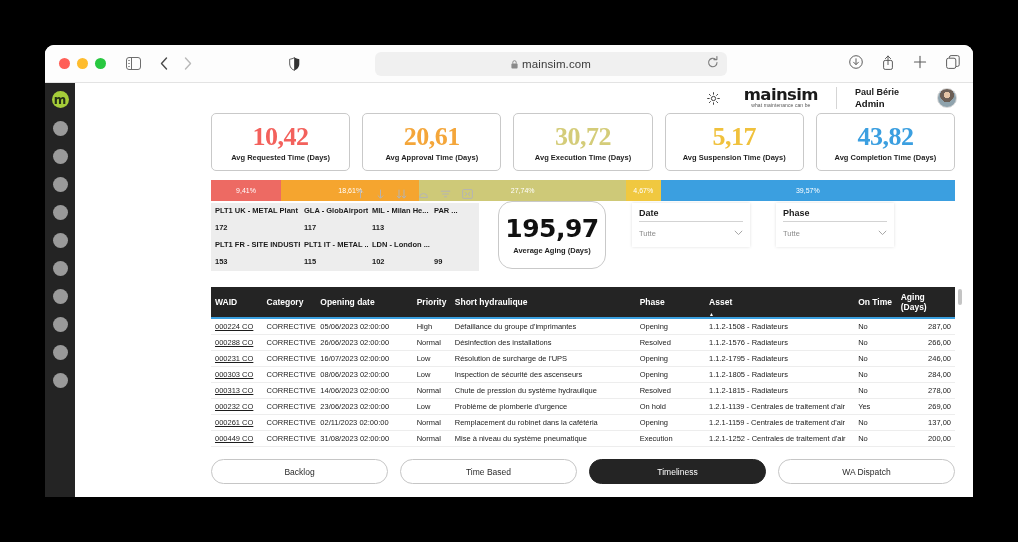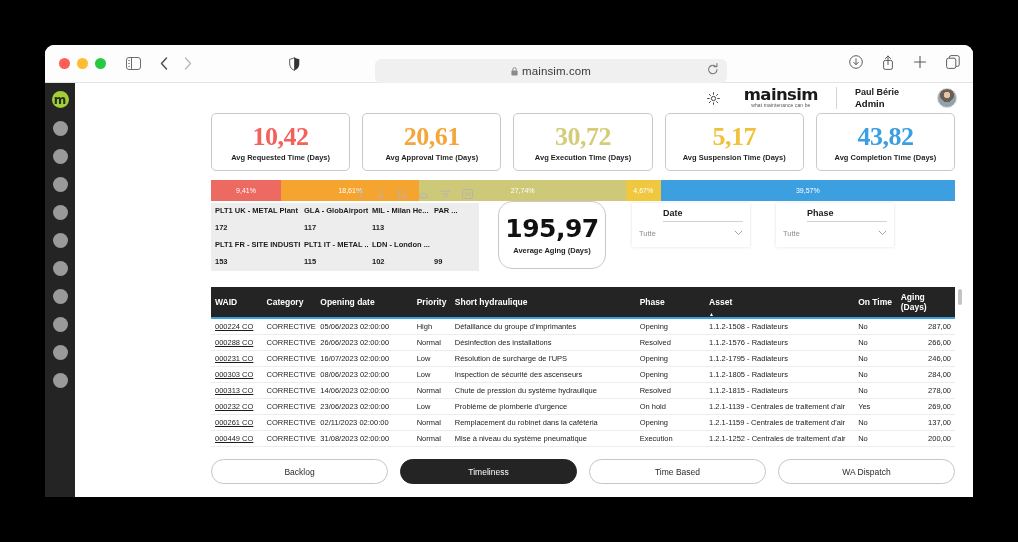--- a/index.html
+++ b/index.html
@@ -39,21 +39,21 @@
     color: #6e6e6e;
     display: flex; align-items: center; justify-content: center;
     cursor: default;
   }
   #sidebar-toggle { margin-left: 20px; }
   #nav-back { margin-left: 19px; font-size: 16px; color: #4a4a4a; }
   #nav-fwd  { margin-left: 16px; font-size: 16px; color: #b9b9b9; }
   #shield-btn { margin-left: 97px; }
 
   #addressbar {
-    position: absolute; left: 330px; top: 14px;
+    position: absolute; left: 330px; top: 7px;
     width: 352px; height: 24px;
     background: #f0f0f0; border-radius: 6px;
     display: flex; align-items: center; justify-content: center;
   }
   #lock-icon { margin-right: 4px; display:flex; }
   #url-text {
     font-size: 11.5px; color: #3b3b3b;
     letter-spacing: .1px;
   }
   #reload-btn {
@@ -214,21 +214,20 @@
   .filter {
     width: 118px; margin-left: 26px; margin-top: 2px;
     background: #fff;
     box-shadow: 0 0 3px rgba(0,0,0,.13);
     padding: 5px 7px 9px 7px;
   }
   .filter-title {
     font-size: 9px; font-weight: bold; color: #1c1c1c;
     border-bottom: 1px solid #d3d3d3;
     padding-bottom: 3px;
-    margin-left: 24px;
   }
   .filter-select {
     margin-top: 7px;
     display: flex; align-items: center; justify-content: space-between;
     font-size: 7.5px; color: #8b8b8b;
   }
   .chev { color: #a6a6a6; font-size: 8px; }
 
   
   #table-wrap {
@@ -654,27 +653,27 @@
                 </tr>
               </tbody>
           </table>
           <div id="tbl-scrollbar"></div>
         </div>
 
         <div id="tabs">
             <div class="tab">
               <span>Backlog</span>
             </div>
+            <div class="tab">
+              <span>Time Based</span>
+            </div>
             <div class="tab active">
               <span>Timeliness</span>
             </div>
             <div class="tab">
-              <span>Time Based</span>
-            </div>
-            <div class="tab">
               <span>WA Dispatch</span>
             </div>
           </div>
 
       </div>
     </div>
   </div>
 </div>
 
 </body></html>

